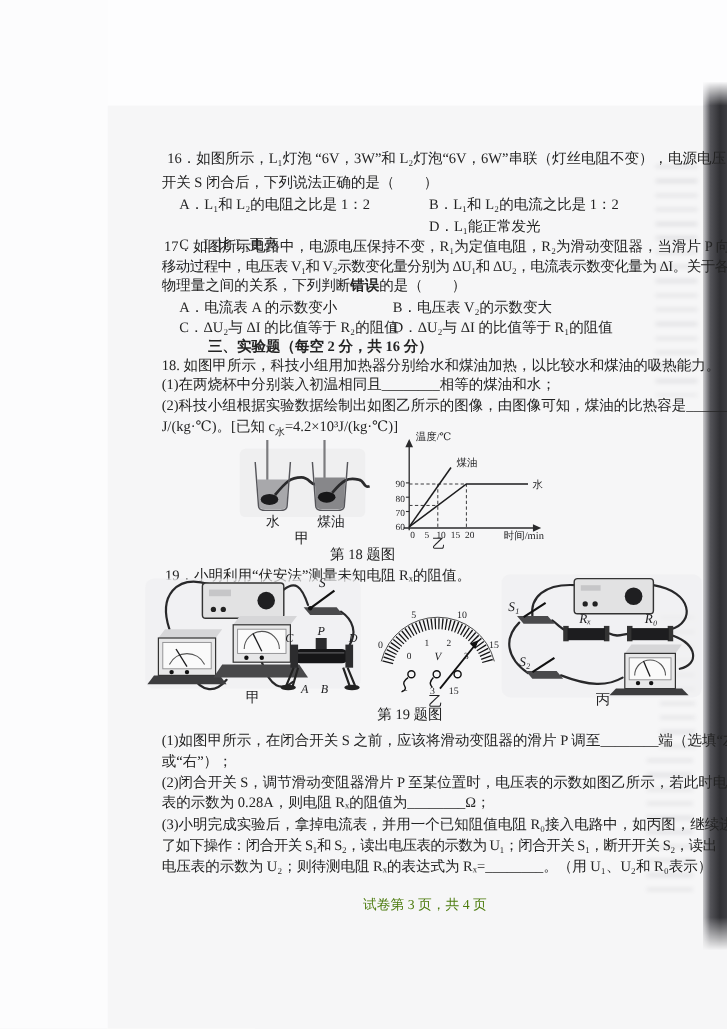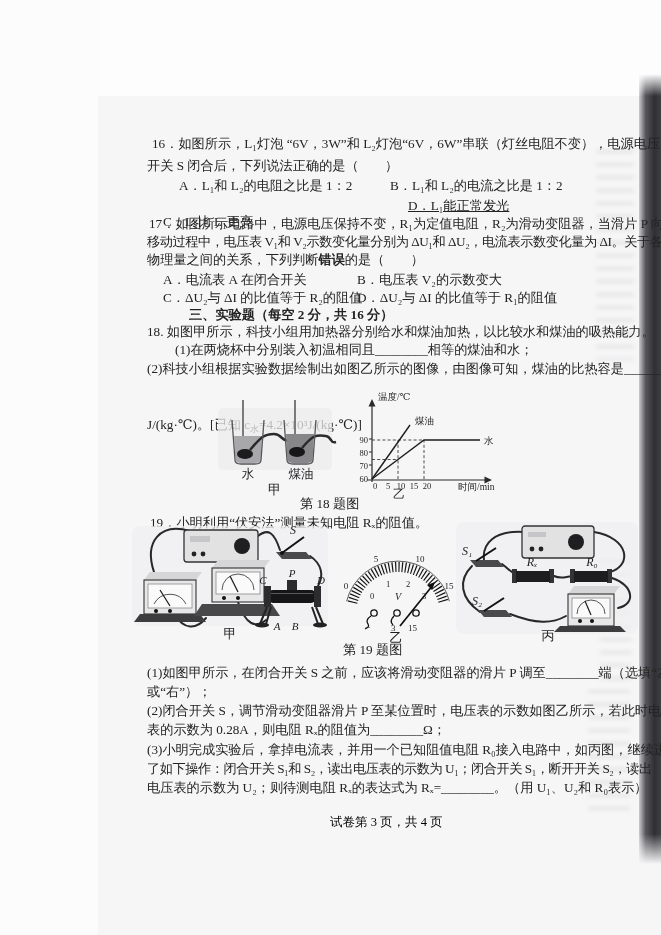--- a/index.html
+++ b/index.html
@@ -6,21 +6,21 @@
   body{width:661px;height:935px;position:relative;overflow:hidden;
        background:#fbfbfc;font-family:"Liberation Serif","DejaVu Serif",serif;}
   .shade{position:absolute;left:98px;top:96px;right:0;bottom:0;background:#f6f6f7;}
   .white-top{position:absolute;left:0;top:0;width:661px;height:96px;background:#fdfdfe;}
   .white-left{position:absolute;left:0;top:0;width:98px;height:935px;background:#fcfcfd;}
   .t{position:absolute;white-space:pre;font-size:13.2px;line-height:19px;color:#232323;}
   .tight{letter-spacing:-0.45px;}
   .b{font-weight:bold;}
   .sub{font-size:9px;vertical-align:-3px;}
   .cap{position:absolute;white-space:pre;font-size:13.2px;color:#232323;}
-  .footer{position:absolute;font-size:12.5px;color:#000000;}
+  .footer{position:absolute;font-size:12.5px;color:#4d7c0f;}
   svg{position:absolute;overflow:visible;}
   svg text{font-family:"Liberation Serif","DejaVu Serif",serif;fill:#1e1e20;}
   .band{position:absolute;left:639px;top:74px;width:22px;height:790px;
         background:linear-gradient(90deg,rgba(130,130,135,.35),#55555a 30%,#303034 70%,#3d3d42);
         filter:blur(.6px);
         -webkit-mask-image:linear-gradient(180deg,transparent 0,#000 22px,#000 calc(100% - 30px),transparent 100%);
         mask-image:linear-gradient(180deg,transparent 0,#000 22px,#000 calc(100% - 30px),transparent 100%);}
   .ghost{position:absolute;filter:blur(2px);opacity:.30;
          background:repeating-linear-gradient(180deg,rgba(120,120,128,.5) 0 3px,transparent 3px 13px);}
 </style>
@@ -30,39 +30,39 @@
 <div class="white-top"></div>
 <div class="white-left"></div>
 <div class="shade"></div>
 <div class="band"></div>
 <div class="ghost" style="left:596px;top:150px;width:38px;height:210px;"></div>
 <div class="ghost" style="left:600px;top:560px;width:32px;height:120px;"></div>
 <div class="ghost" style="left:588px;top:690px;width:42px;height:130px;"></div>
 
 <div class="t" style="left:152px;top:134px;">16．如图所示，L₁灯泡 “6V，3W”和 L₂灯泡“6V，6W”串联（灯丝电阻不变），电源电压 9V，</div>
 <div class="t" style="left:147px;top:156px;">开关 S 闭合后，下列说法正确的是（        ）</div>
-<div class="t" style="left:163px;top:176px;margin-left:16px;">A．L₁和 L₂的电阻之比是 1：2</div>
+<div class="t" style="left:163px;top:176px;">A．L₁和 L₂的电阻之比是 1：2</div>
 <div class="t" style="left:390px;top:176px;">B．L₁和 L₂的电流之比是 1：2</div>
 <div class="t" style="left:163px;top:212px;">C．L₂比 L₁更亮</div>
-<div class="t" style="left:408px;top:196px;text-decoration:underline;">D．L₁能正常发光</div>
+<div class="t" style="left:390px;top:196px;">D．L₁能正常发光</div>
 
 <div class="t" style="left:149px;top:214px;">17．如图所示电路中，电源电压保持不变，R₁为定值电阻，R₂为滑动变阻器，当滑片 P 向右</div>
 <div class="t tight" style="left:147px;top:232px;">移动过程中，电压表 V₁和 V₂示数变化量分别为 ΔU₁和 ΔU₂，电流表示数变化量为 ΔI。关于各</div>
 <div class="t" style="left:147px;top:250px;"><span>物理量之间的关系，下列判断</span><span class="b">错误</span><span>的是（        ）</span></div>
-<div class="t" style="left:163px;top:270px;">A．电流表 A 在闭合开关</div>
+<div class="t" style="left:163px;top:270px;">A．电流表 A 的示数变小</div>
 <div class="t" style="left:357px;top:270px;">B．电压表 V₂的示数变大</div>
 <div class="t" style="left:163px;top:288px;">C．ΔU₂与 ΔI 的比值等于 R₂的阻值</div>
 <div class="t" style="left:357px;top:288px;">D．ΔU₂与 ΔI 的比值等于 R₁的阻值</div>
 
 <div class="t b" style="left:149px;top:305px;margin-left:40px;">三、实验题（每空 2 分，共 16 分）</div>
 
 <div class="t" style="left:147px;top:322px;">18. 如图甲所示，科技小组用加热器分别给水和煤油加热，以比较水和煤油的吸热能力。</div>
-<div class="t" style="left:147px;top:340px;margin-left:28px;">(1)在两烧杯中分别装入初温相同且________相等的煤油和水；</div>
+<div class="t" style="left:147px;top:340px;">(1)在两烧杯中分别装入初温相同且________相等的煤油和水；</div>
 <div class="t" style="left:147px;top:359px;">(2)科技小组根据实验数据绘制出如图乙所示的图像，由图像可知，煤油的比热容是________</div>
-<div class="t" style="left:147px;top:378px;margin-top:37px;"><span>J/(kg·℃)。[已知 c</span><span class="sub">水</span><span>=4.2×10³J/(kg·℃)]</span></div>
+<div class="t" style="left:147px;top:378px;"><span>J/(kg·℃)。[已知 c</span><span class="sub">水</span><span>=4.2×10³J/(kg·℃)]</span></div>
 
 <svg style="left:212px;top:394px;" width="124" height="92" viewBox="0 0 124 92">
   <rect x="6" y="14" width="114" height="62" rx="5" fill="#ececee" opacity="0.75"></rect>
   <g>
     <line x1="31" y1="6" x2="31" y2="52" stroke="#7b7b7e" stroke-width="2"></line>
     <path d="M22,42 L23.5,66 Q24,69 29,69 L43,69 Q48,69 48.5,66 L50,42 Z" fill="#a8a8ab"></path>
     <ellipse cx="33" cy="60" rx="8" ry="5" fill="#1c1c1e"></ellipse>
     <path d="M38,56 C48,44 52,40 62,40 C70,40 70,48 76,46" fill="none" stroke="#2a2a2c" stroke-width="2.5"></path>
     <path d="M20,26 L23,66 Q23,70 29,70 L43,70 Q49,70 49,66 L52,26" fill="none" stroke="#55555a" stroke-width="1.3"></path>
   </g>

